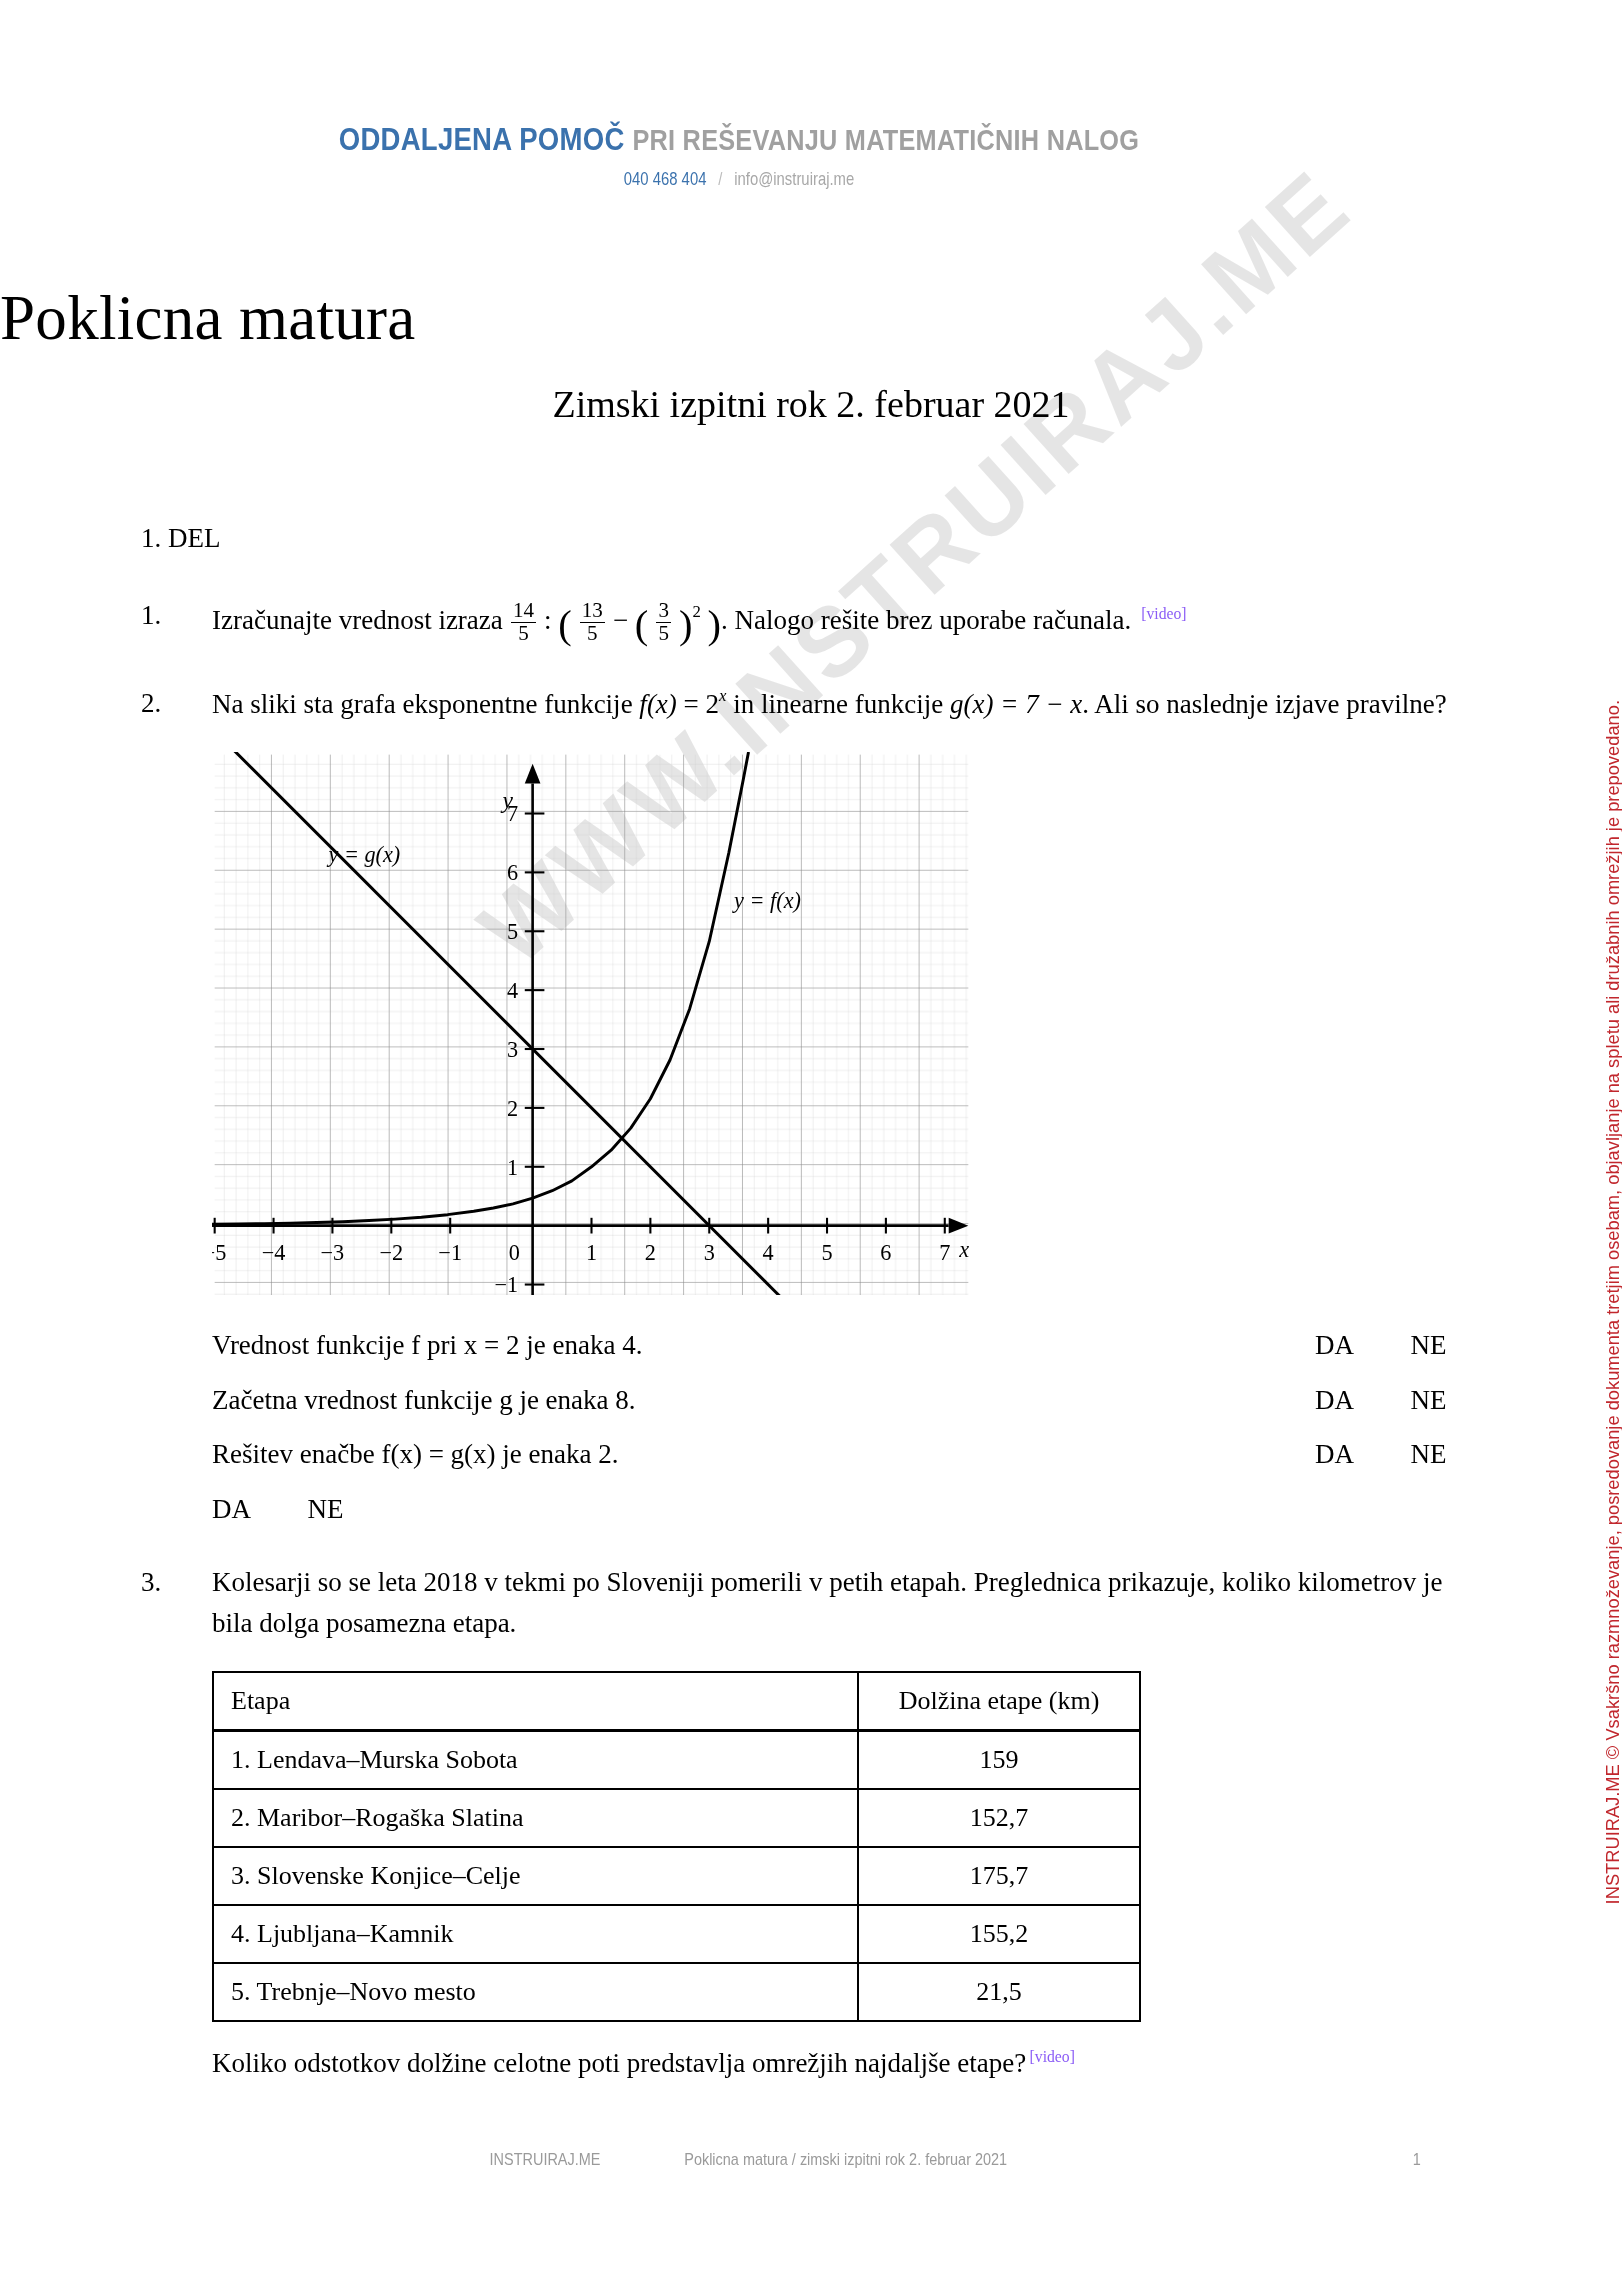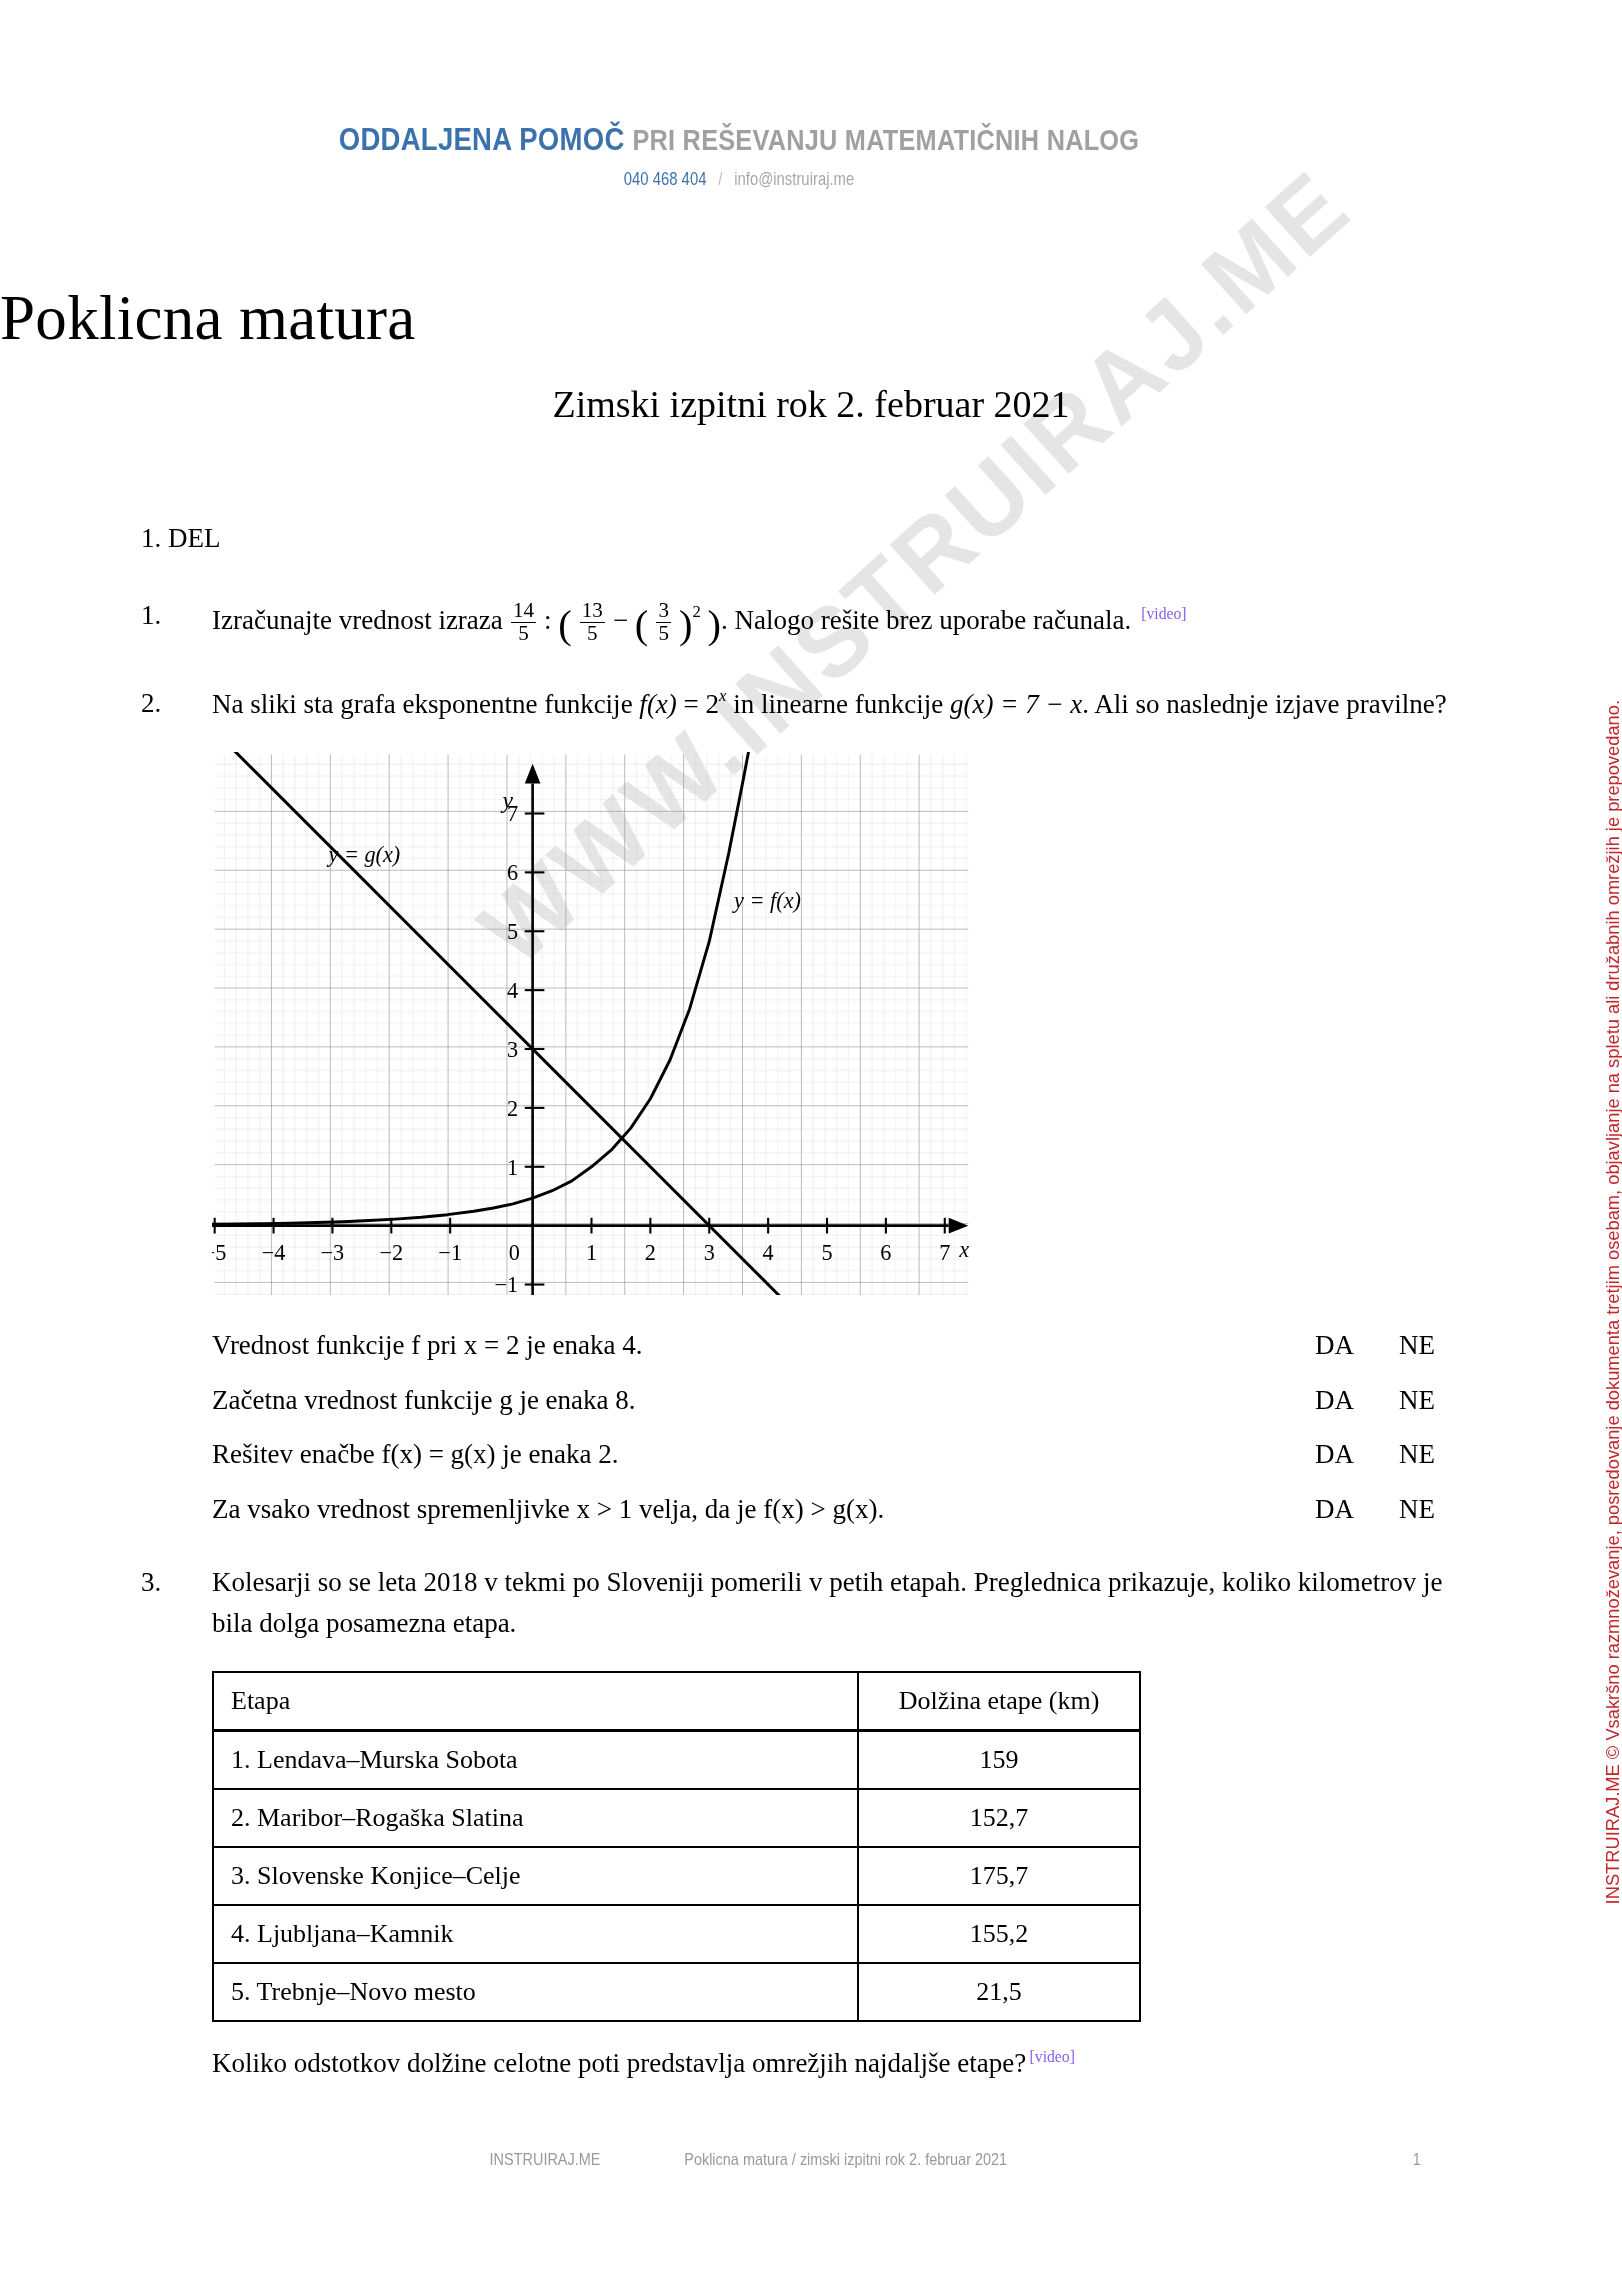--- a/index.html
+++ b/index.html
@@ -136,21 +136,21 @@
     width: 1246px;
   }
   .stmt-row {
     display: flex;
     align-items: baseline;
     font-size: 27px;
     margin-bottom: 23.6px;
   }
   .stmt-text { flex: 1 1 auto; }
   .stmt-da { width: 84px; text-align: left; }
-  .stmt-ne { width: 59px; text-align: left; }
+  .stmt-ne { width: 59px; text-align: center; }
 
   
   .etapa-table {
     margin: 17px 0 0 71px;
     border-collapse: collapse;
     width: 929px;
     font-size: 26px;
   }
   .etapa-table th,
   .etapa-table td {
@@ -389,21 +389,20 @@
       <span class="stmt-text">Začetna vrednost funkcije g je enaka 8.</span>
       <span class="stmt-da">DA</span>
       <span class="stmt-ne">NE</span>
     </div>
     <div class="stmt-row">
       <span class="stmt-text">Rešitev enačbe f(x) = g(x) je enaka 2.</span>
       <span class="stmt-da">DA</span>
       <span class="stmt-ne">NE</span>
     </div>
     <div class="stmt-row">
-      <span class="stmt-text">Za vsako vrednost spremenljivke x &gt; 1 velja, da je f(x) &gt; g(x).</span>
       <span class="stmt-da">DA</span>
       <span class="stmt-ne">NE</span>
     </div>
   </div>
 
   <div class="problem" style="margin-top:37px;">
     <span class="problem-num">3.</span>
     <span>Kolesarji so se leta 2018 v tekmi po Sloveniji pomerili v petih etapah. Preglednica prikazuje, koliko kilometrov je bila dolga posamezna etapa.</span>
   </div>
 

